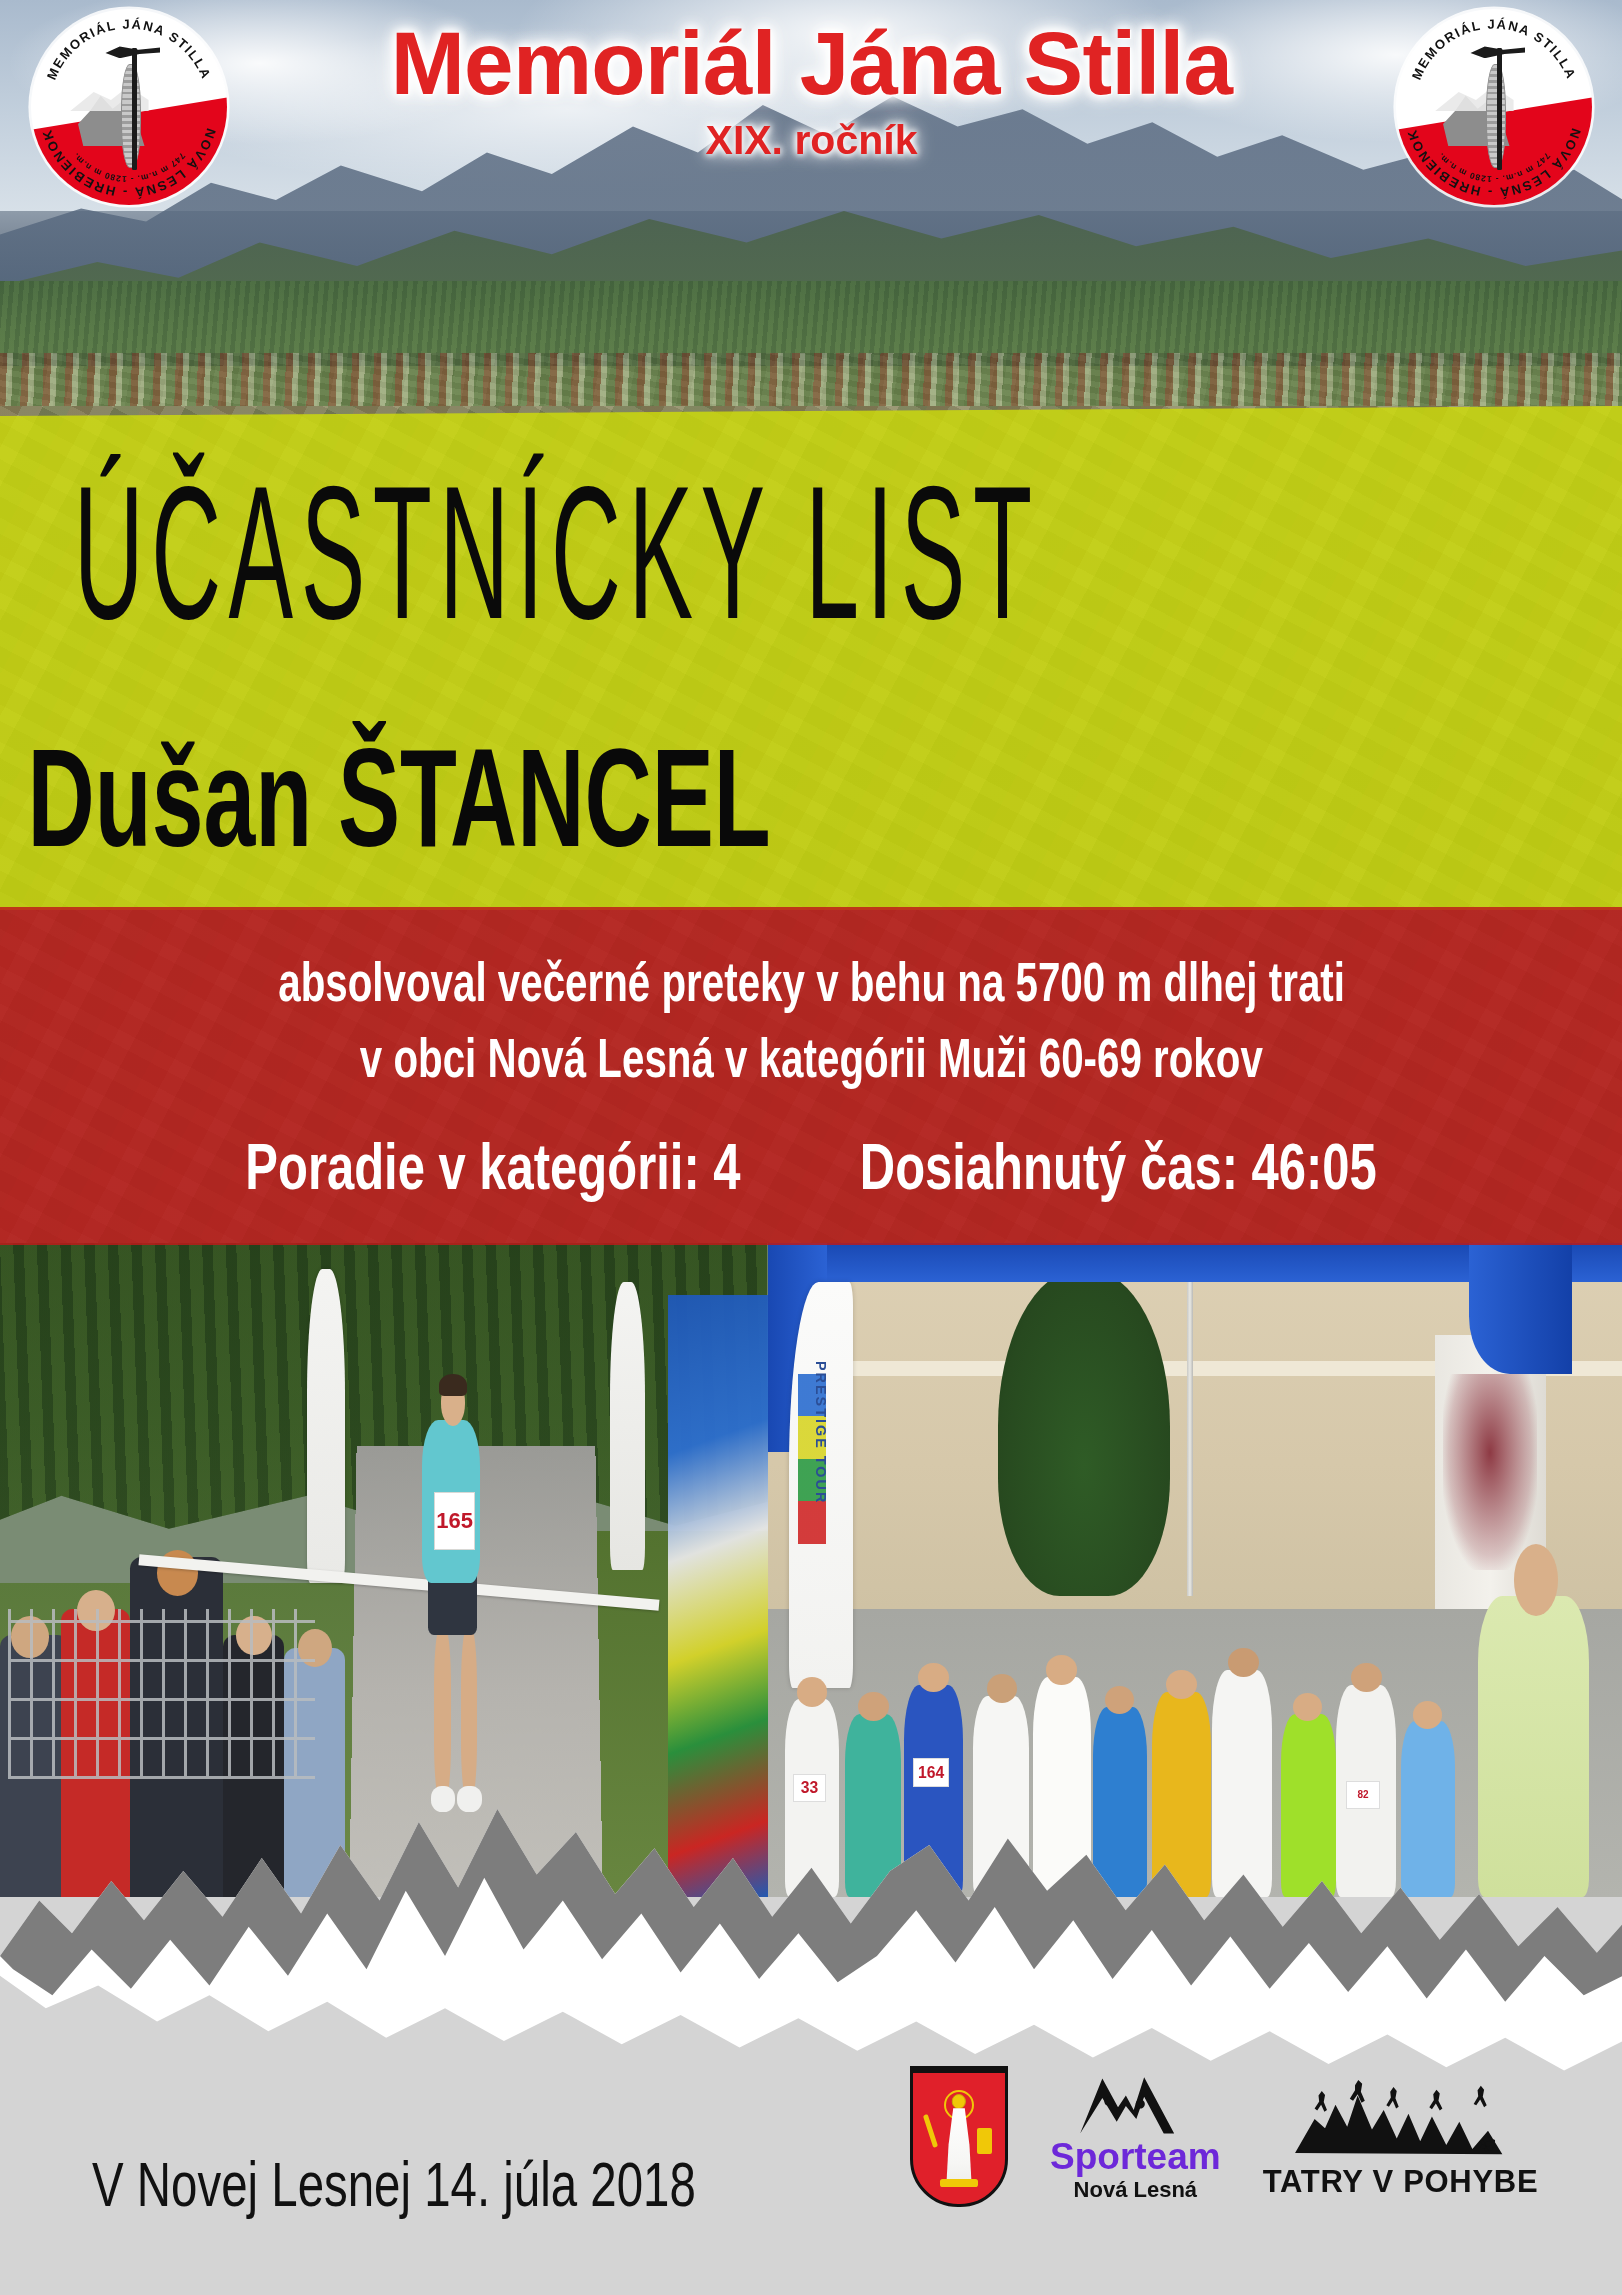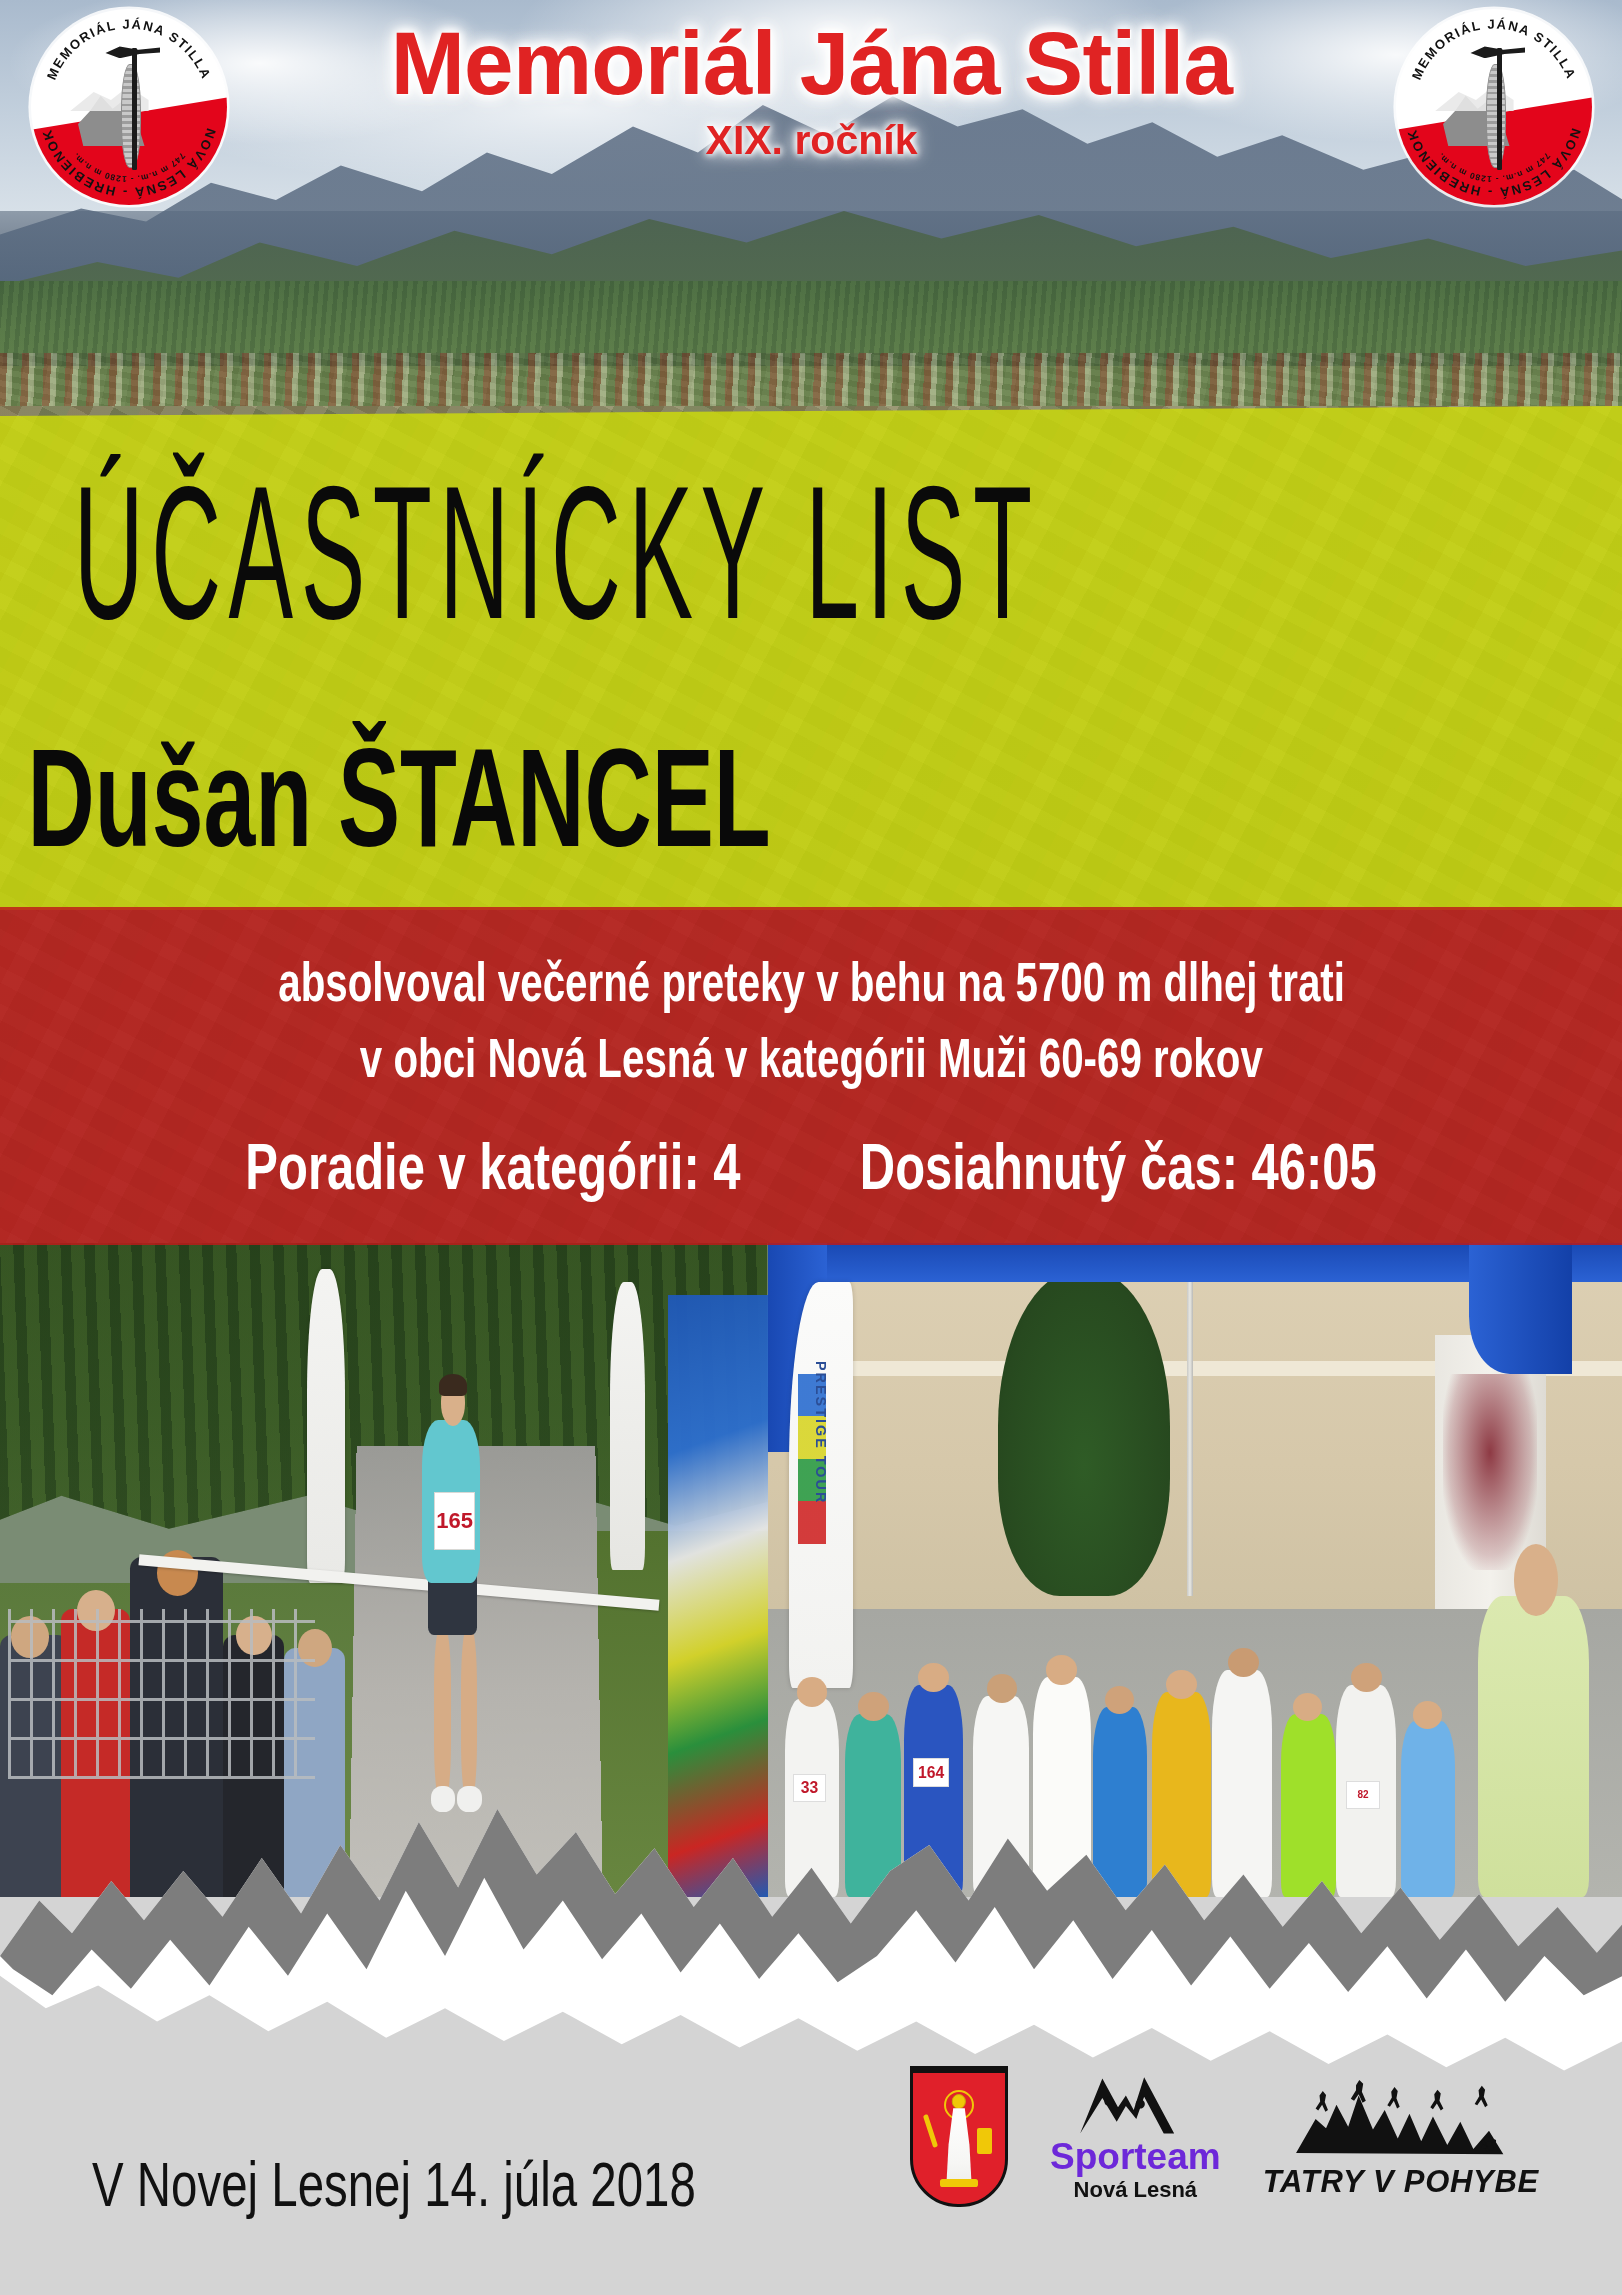--- a/index.html
+++ b/index.html
@@ -370,21 +370,21 @@
   .sporteam{display:flex;flex-direction:column;align-items:center;}
   .sporteam-mark svg{display:block;width:118px;height:64px;}
   .sporteam-name{
     font-size:37px;font-weight:bold;color:#6d28d9;line-height:1;margin-top:1.3px;
   }
   .sporteam-sub{
     font-size:22px;font-weight:bold;color:#111;line-height:1;margin-top:3.9px;
   }
 
   
-  .tatry{display:flex;flex-direction:column;align-items:center;font-style:italic;}
+  .tatry{display:flex;flex-direction:column;align-items:center;}
   .tatry-mark svg{display:block;width:216px;height:88px;}
   .tatry-name{
     font-size:31px;font-weight:bold;color:#111;letter-spacing:0.7px;
     line-height:1;margin-top:1.3px;white-space:nowrap;
   }
 </style>
 </head>
 <body>
 
 <div class="poster">

